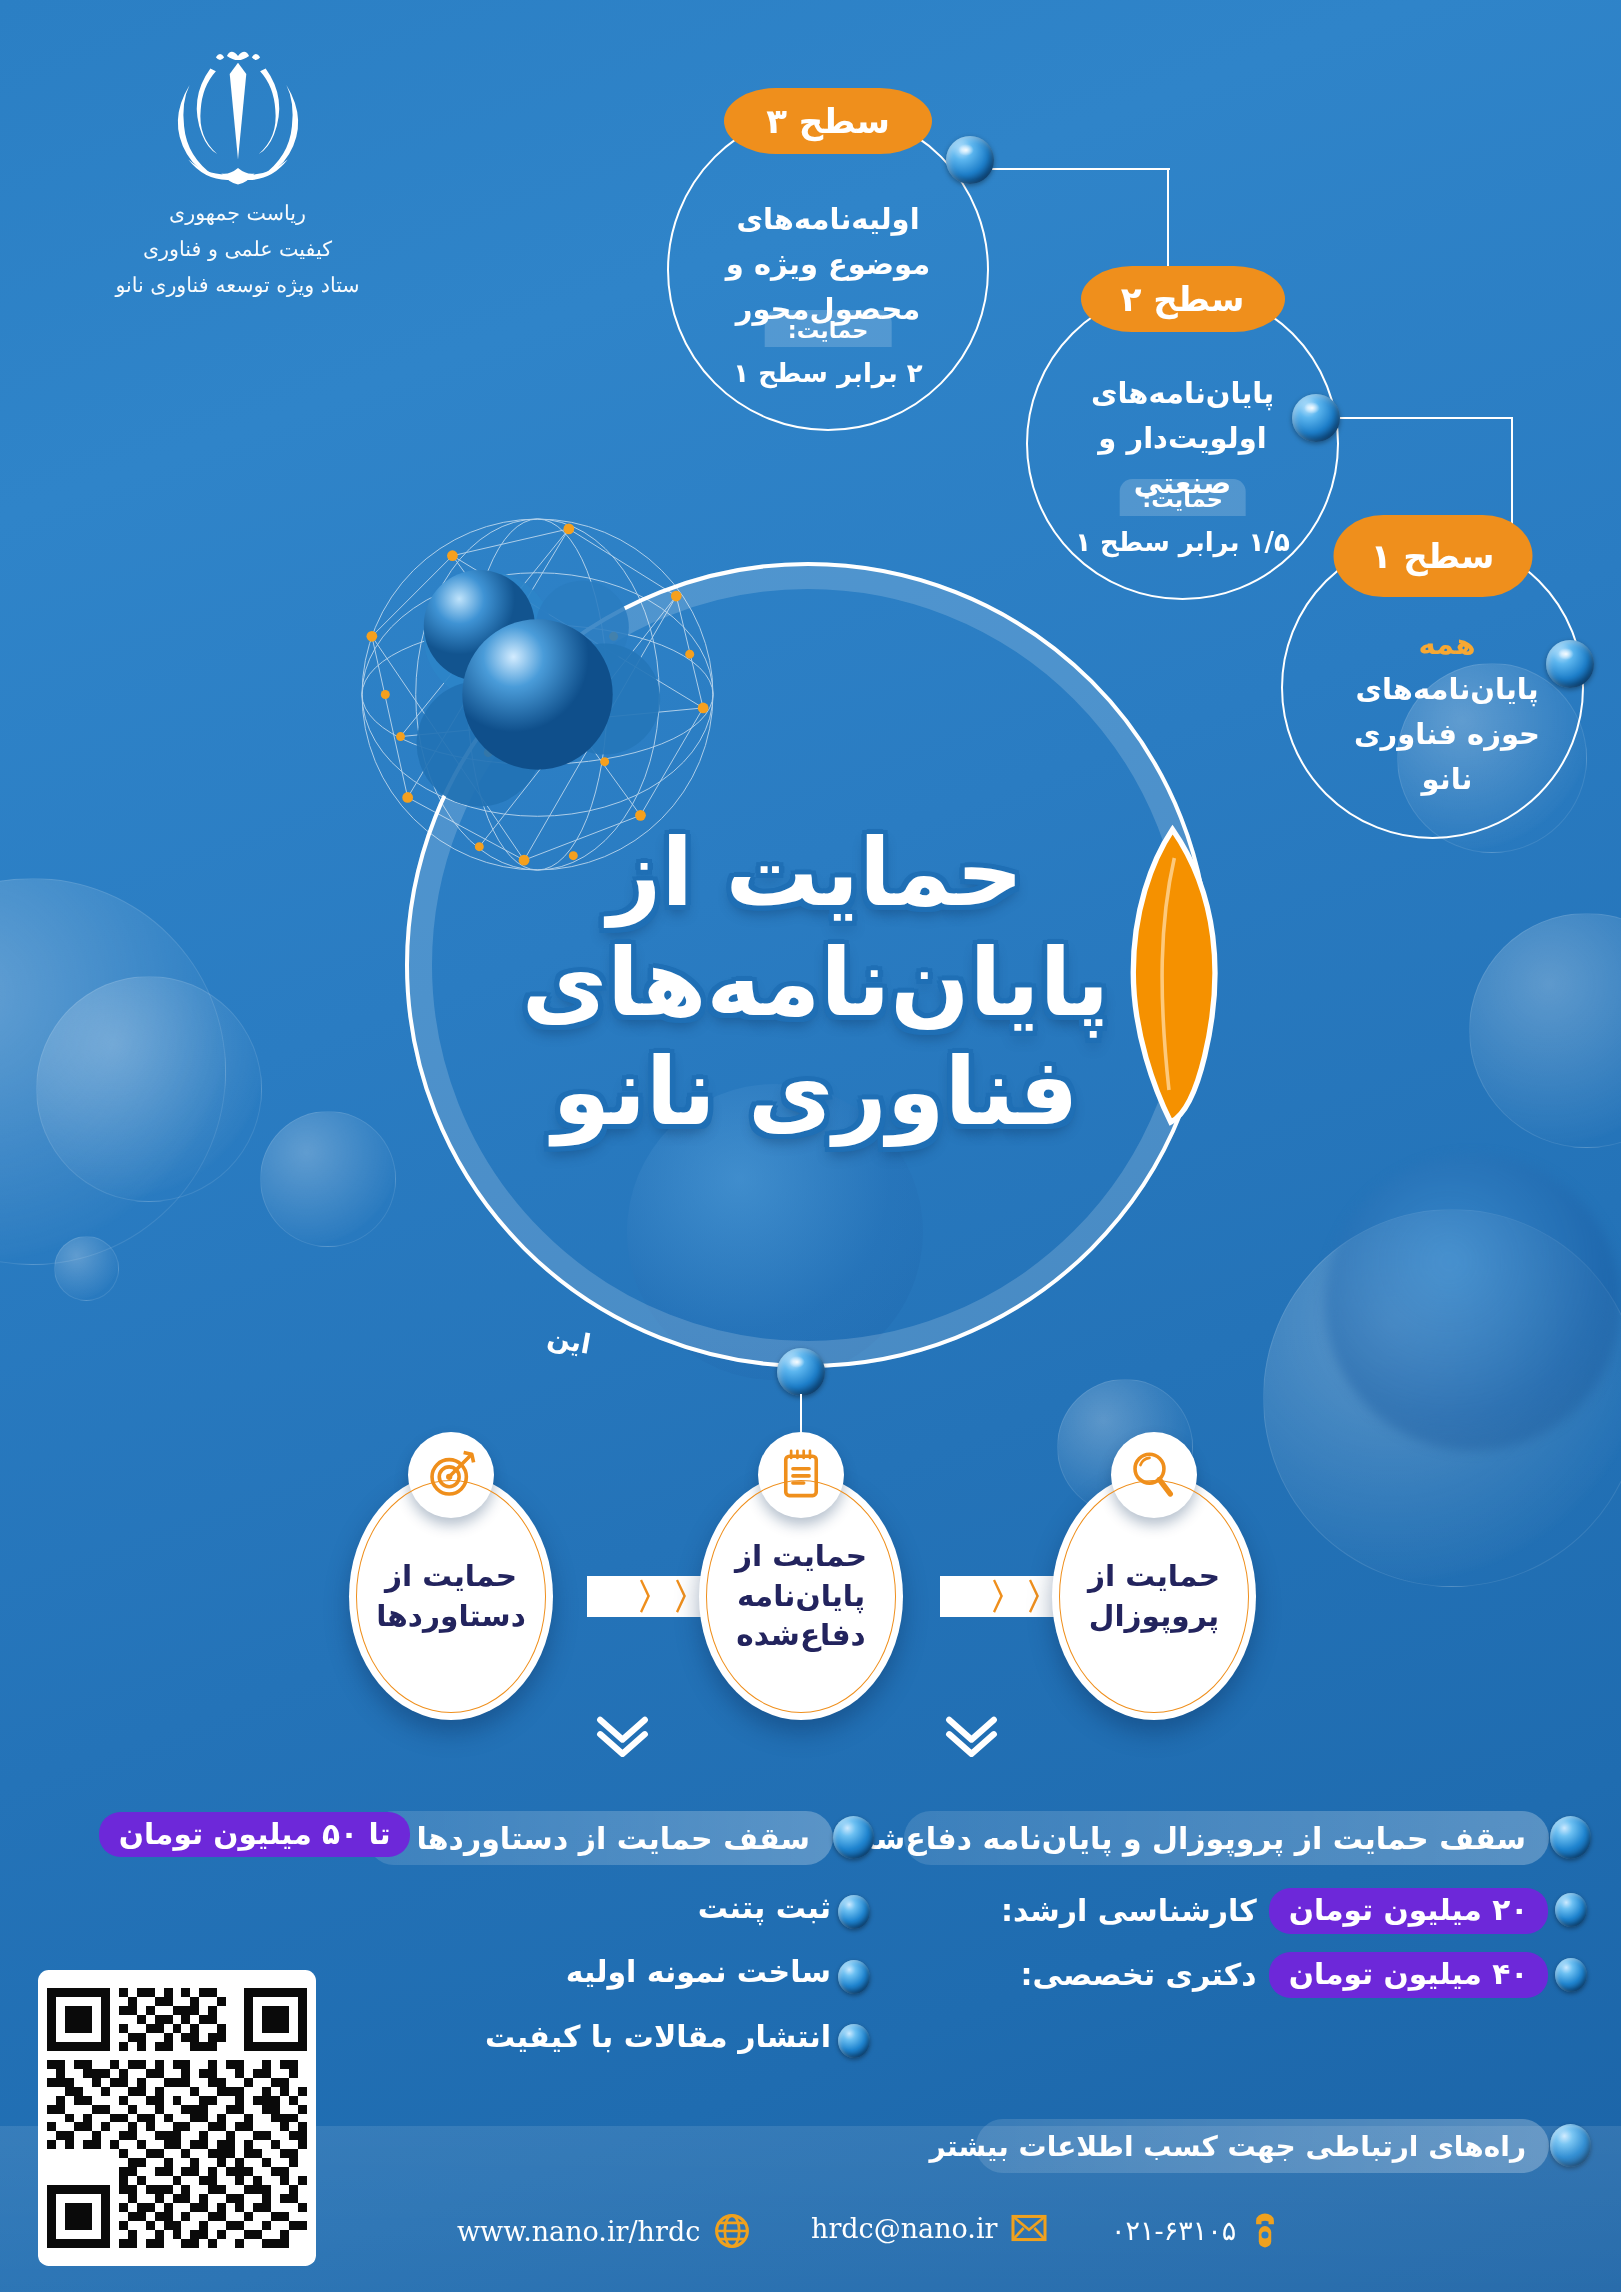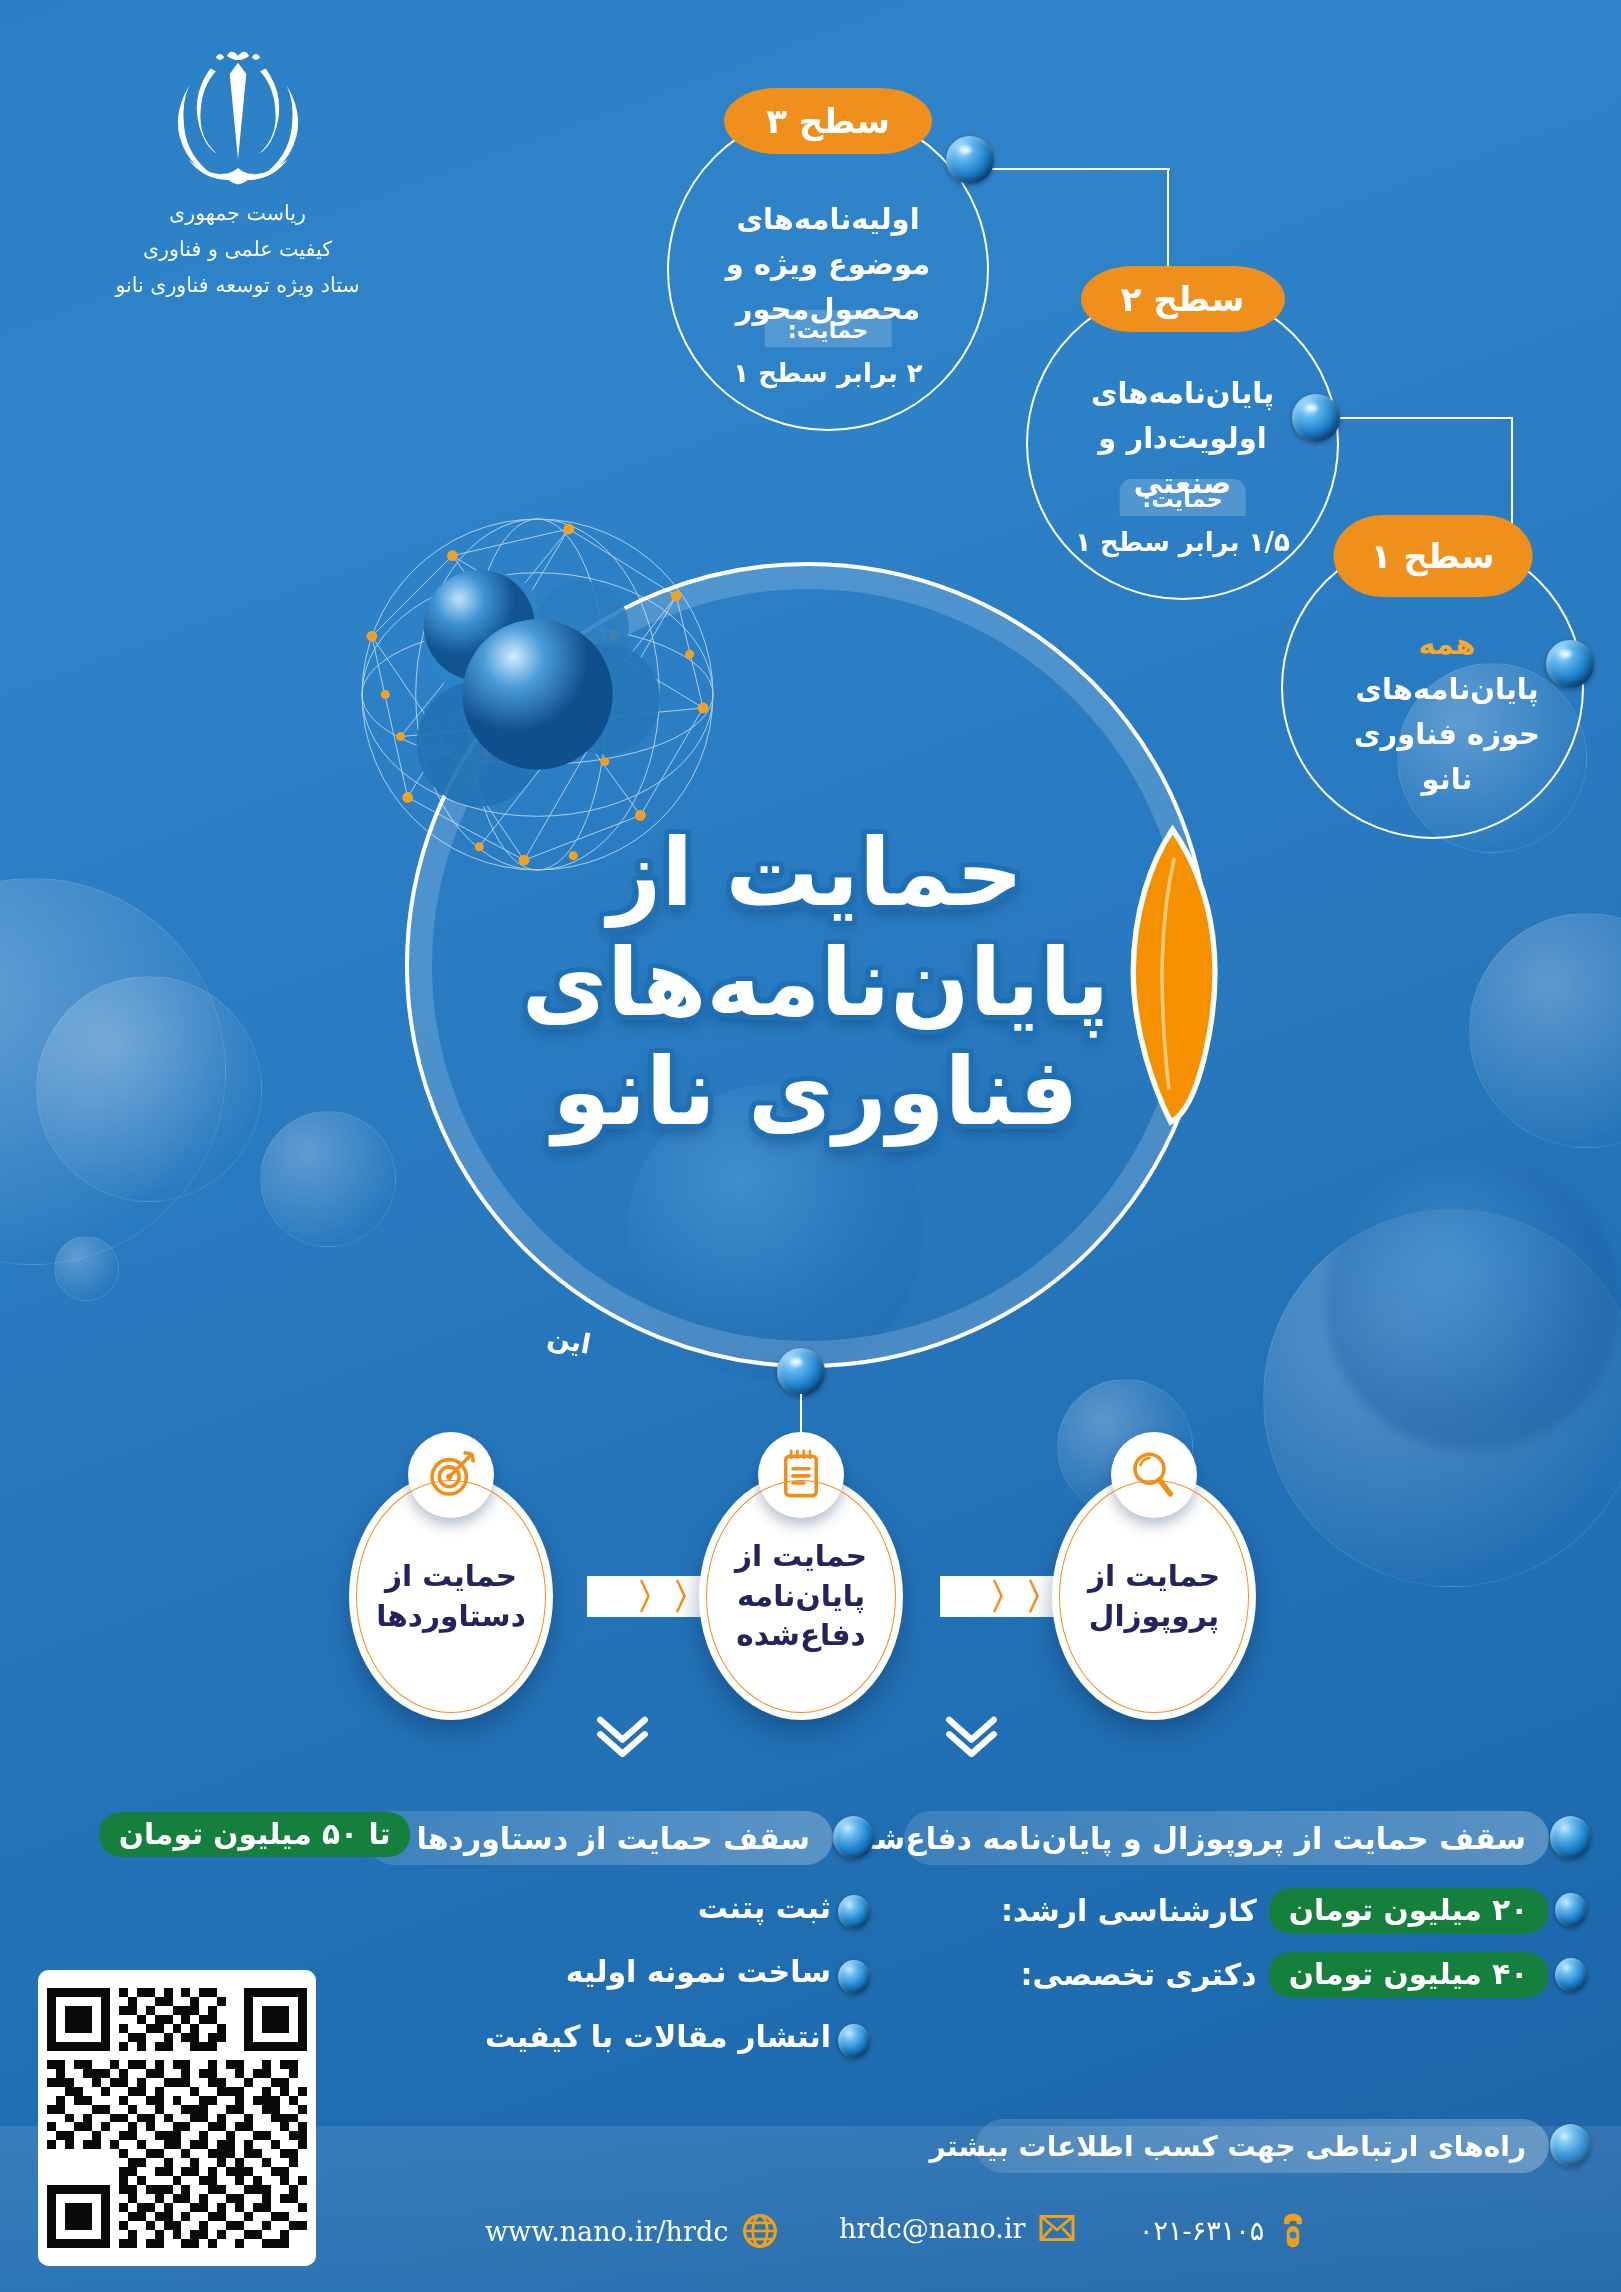--- a/index.html
+++ b/index.html
@@ -77,27 +77,27 @@
   
   .info-head{position:absolute;height:54px;border-radius:27px;
              background:linear-gradient(to left,rgba(255,255,255,.26),rgba(255,255,255,.12));
              display:flex;align-items:center;justify-content:flex-start;padding:0 23px 0 30px;box-sizing:border-box;}
   .info-head span{color:#fff;font-weight:bold;font-size:30px;white-space:nowrap;}
   .drop{position:absolute;border-radius:50%;
         background:radial-gradient(circle at 35% 28%,#cdeaff 0%,#6cc0f2 20%,#1f84cf 52%,#0d5494 80%,#073b68 100%);
         box-shadow:0 1.8px 4.5px rgba(0,0,0,.35), inset -1.8px -2.7px 5.4px rgba(0,0,0,.30), inset 1.8px 1.8px 4.5px rgba(255,255,255,.45);}
   .bullet-row{position:absolute;display:flex;align-items:center;gap:12.5px;flex-direction:row-reverse;}
   .bullet-txt{color:#fff;font-weight:bold;font-size:30px;white-space:nowrap;}
-  .pill{background:#15803d;color:#fff;font-weight:bold;font-size:29.6px;
+  .pill{background:#6d28d9;color:#fff;font-weight:bold;font-size:29.6px;
         border-radius:21.5px;padding:4.5px 19.7px 7.2px;white-space:nowrap;}
 
   
   .footer-band{position:absolute;left:0;right:0;bottom:0;height:167px;
                background:linear-gradient(to bottom,rgba(255,255,255,.10),rgba(255,255,255,.06));}
-  .contact{position:absolute;display:flex;align-items:center;gap:12.5px;flex-direction:row;margin-left:28px;}
+  .contact{position:absolute;display:flex;align-items:center;gap:12.5px;flex-direction:row;}
   .contact-txt{color:#fff;font-size:27px;font-family:"DejaVu Serif","Liberation Serif",serif;white-space:nowrap;}
   .qr{position:absolute;background:#fff;border-radius:10.7px;padding:9px;box-sizing:border-box;}
 </style>
 </head>
 <body>
 
 <div class="bubble bub-a" style="left:-161px;top:878px;width:385px;height:385px;"></div>
 <div class="bubble bub-a" style="left:36px;top:976px;width:224px;height:224px;"></div>
 <div class="bubble bub-a" style="left:260px;top:1111px;width:134px;height:134px;"></div>
 <div class="bubble bub-a" style="left:54px;top:1236px;width:63px;height:63px;"></div>

